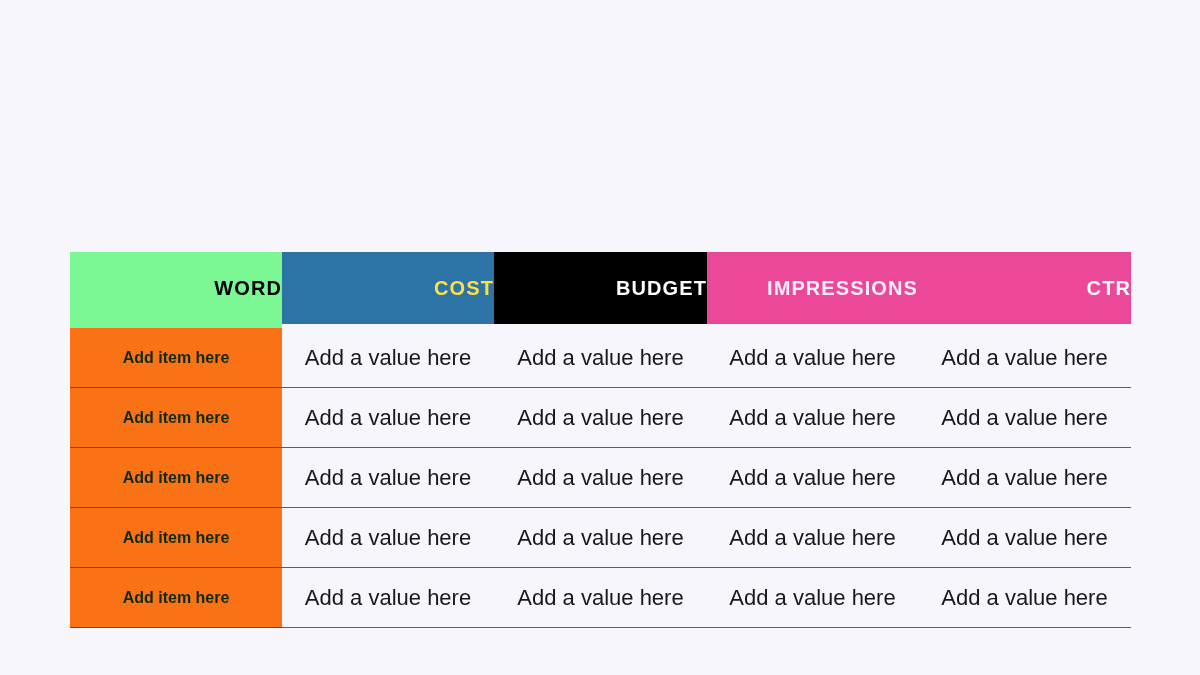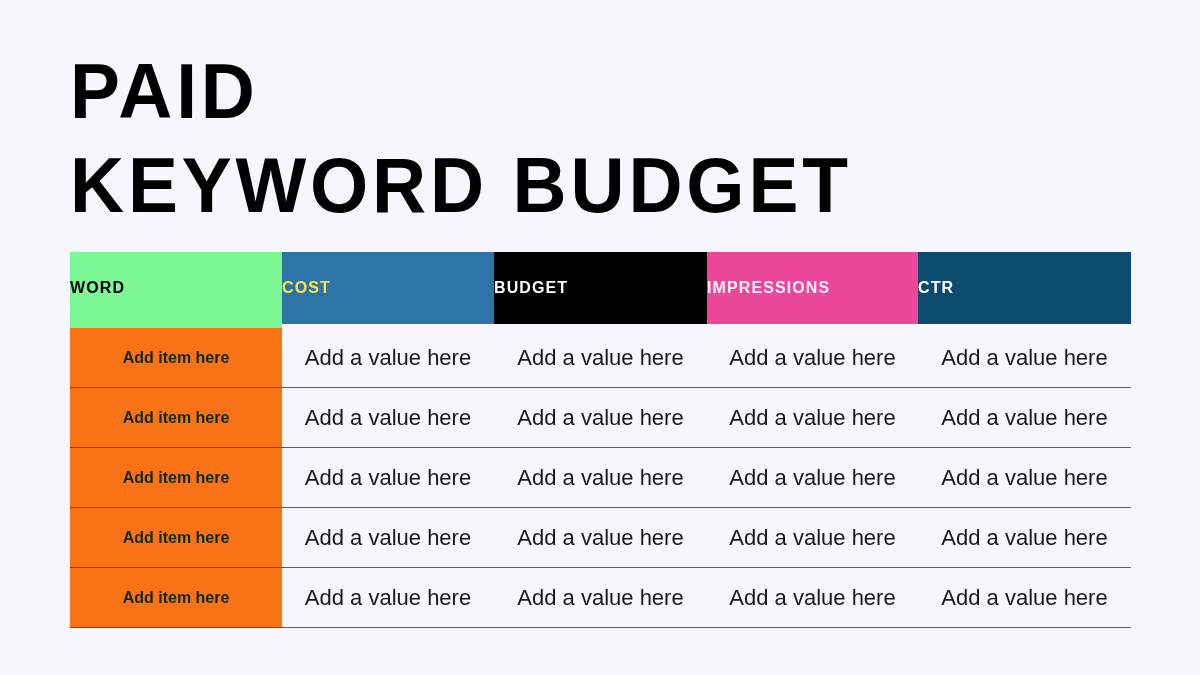--- a/index.html
+++ b/index.html
@@ -58,32 +58,32 @@
   table.budget col.c-cost       { width: 212px; }
   table.budget col.c-clicks     { width: 213px; }
   table.budget col.c-impr       { width: 211px; }
   table.budget col.c-ctr        { width: 213px; }
 
   
   thead th {
     height: 72px;
     padding: 0;
     margin: 0;
-    font-size: 16px;
+    font-size: 20px;
     font-weight: bold;
     letter-spacing: 1.1px;
-    text-align: left;
+    text-align: right;
     vertical-align: middle;
     border: none;
   }
   th.h-word   { background: #7bf794; color: #000000; }
   th.h-cost   { background: #2d74a6; color: #fde047; }
   th.h-clicks { background: #000000; color: #ffffff; }
   th.h-impr   { background: #ec4899; color: #f6eefb; }
-  th.h-ctr    { background: #0c4a6e; color: #ffffff; }
+  th.h-ctr    { background: #ec4899; color: #ffffff; }
 
   
   tr.gap td {
     height: 4px;
     padding: 0;
     border: none;
     background: transparent;
   }
   tr.gap td.g-word { background: #7bf794; }
 
@@ -104,24 +104,20 @@
     font-size: 16px;
     color: #0d2b13;
     border-bottom: 1.4px solid #2c6c38;
   }
 </style>
 </head>
 <body>
 
 <div class="slide">
 
-  <div class="title-block">
-    <div class="title-line">PAID</div>
-    <div class="title-line">KEYWORD BUDGET</div>
-  </div>
 
   <div class="table-wrap">
     <table class="budget">
       <colgroup>
         <col class="c-word">
           <col class="c-cost">
           <col class="c-clicks">
           <col class="c-impr">
           <col class="c-ctr">
       </colgroup>

